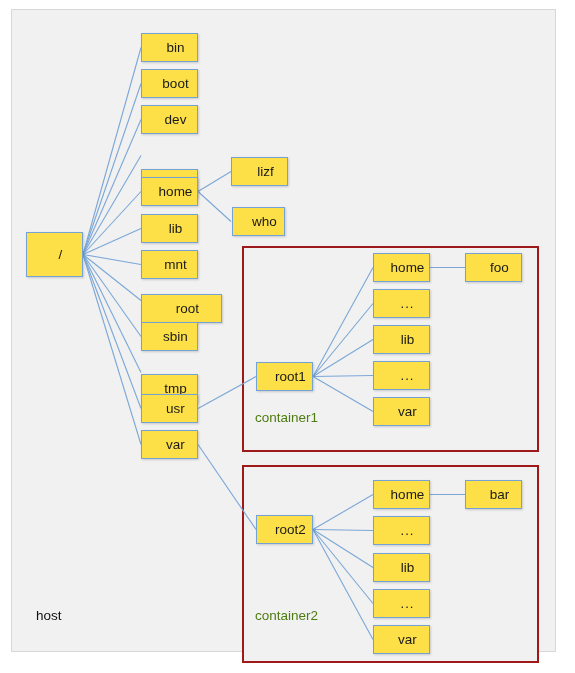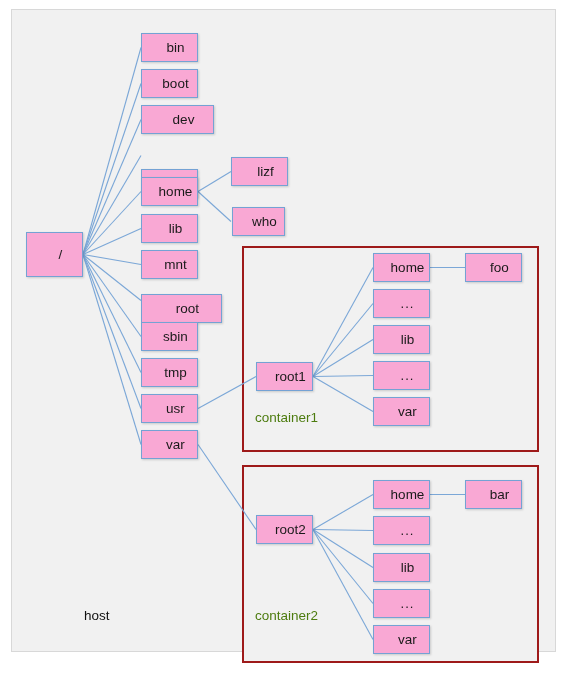--- a/index.html
+++ b/index.html
@@ -26,21 +26,20 @@
     border: 1px solid #d8d8d8;
     box-sizing: border-box;
   }
   .host-label {
     position: absolute;
     left: 36px;
     top: 608px;
     font-size: 13.5px;
     color: #111111;
     white-space: nowrap;
-    margin-left: 48px;
   }
   
   .container-frame {
     position: absolute;
     background: #f1f1f1;
     border: 2px solid #9e1a1a;
     box-sizing: border-box;
   }
   #container1-frame { left: 242px; top: 246px; width: 297px; height: 206px; }
   #container2-frame { left: 242px; top: 465px; width: 297px; height: 198px; }
@@ -59,21 +58,21 @@
     top: 0;
     width: 575px;
     height: 673px;
     pointer-events: none;
   }
   #edges line { stroke: #7ba7d7; stroke-width: 1.1; }
   
   .node {
     position: absolute;
     box-sizing: border-box;
-    background: #f9a8d4;
+    background: #fde047;
     border: 1.6px solid #74a2d4;
     display: flex;
     align-items: center;
     justify-content: center;
     font-size: 13.5px;
     color: #1a1a1a;
     box-shadow: 1px 1px 2px rgba(0,0,0,0.16);
     white-space: nowrap;
     padding-left: 12px;
   }
@@ -121,28 +120,28 @@
       <line x1="313" y1="529.5" x2="373" y2="639.5"></line>
       <line x1="430" y1="494.5" x2="465" y2="494.5"></line>
       <line x1="198" y1="408.5" x2="256" y2="376.5"></line>
       <line x1="198" y1="444.5" x2="256" y2="529.5"></line>
     </svg>
 
   <div id="nodes">
       <div class="node" style="left: 26px; top: 232px; width: 57px; height: 45px;">/</div>
       <div class="node" style="left: 141px; top: 33px; width: 57px; height: 29px;">bin</div>
       <div class="node" style="left: 141px; top: 69px; width: 57px; height: 29px;">boot</div>
-      <div class="node" style="left: 141px; top: 105px; width: 73px; height: 29px;">dev</div>
+      <div class="node" style="left: 141px; top: 105px; width: 57px; height: 29px;">dev</div>
       <div class="node" style="left: 141px; top: 141px; width: 57px; height: 29px; margin-top: 28px;">etc</div>
       <div class="node" style="left: 141px; top: 177px; width: 57px; height: 29px;">home</div>
       <div class="node" style="left: 141px; top: 214px; width: 57px; height: 29px;">lib</div>
       <div class="node" style="left: 141px; top: 250px; width: 57px; height: 29px;">mnt</div>
       <div class="node" style="left: 141px; top: 272px; width: 81px; height: 29px; margin-top: 22px;">root</div>
       <div class="node" style="left: 141px; top: 322px; width: 57px; height: 29px;">sbin</div>
-      <div class="node" style="left: 141px; top: 358px; width: 57px; height: 29px;">tmp</div>
+      <div class="node" style="left: 141px; top: 374px; width: 57px; height: 29px;">tmp</div>
       <div class="node" style="left: 141px; top: 394px; width: 57px; height: 29px;">usr</div>
       <div class="node" style="left: 141px; top: 430px; width: 57px; height: 29px;">var</div>
       <div class="node" style="left: 231px; top: 157px; width: 57px; height: 29px;">lizf</div>
       <div class="node" style="left: 232px; top: 207px; width: 53px; height: 29px; text-align: right;">who</div>
       <div class="node" style="left: 256px; top: 362px; width: 57px; height: 29px;">root1</div>
       <div class="node" style="left: 373px; top: 253px; width: 57px; height: 29px;">home</div>
       <div class="node dots" style="left: 373px; top: 289px; width: 57px; height: 29px;">...</div>
       <div class="node" style="left: 373px; top: 325px; width: 57px; height: 29px;">lib</div>
       <div class="node dots" style="left: 373px; top: 361px; width: 57px; height: 29px;">...</div>
       <div class="node" style="left: 373px; top: 397px; width: 57px; height: 29px;">var</div>

